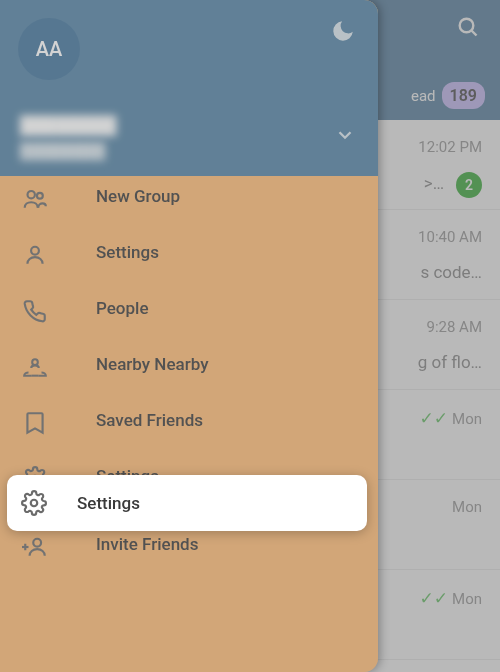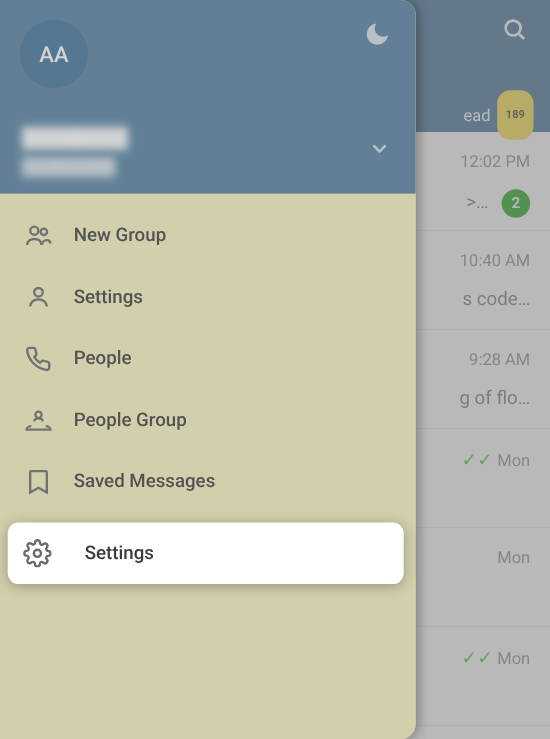--- a/index.html
+++ b/index.html
@@ -1,39 +1,39 @@
 <!DOCTYPE html>
 <html><head>
 <meta charset="utf-8">
 <style>
 *{margin:0;padding:0;box-sizing:border-box;font-family:-apple-system,BlinkMacSystemFont,'Segoe UI',Roboto,sans-serif}
 body{width:500px;height:672px;overflow:hidden;background:#fff;position:relative}
 .bg-chats{position:absolute;top:0;left:0;width:500px;height:672px;background:#fff}
 .bg-header{height:120px;background:#40729a;position:relative}
 .bg-search{position:absolute;top:15px;right:20px;color:#fff}
 .bg-tab{position:absolute;top:82px;right:15px;color:#fff;font-size:15px;display:flex;align-items:center;gap:6px}
-.badge{background:#fde047;color:#333;border-radius:12px;padding:17px 8px;font-size:10px;font-weight:600}
+.badge{background:#c4b5fd;color:#333;border-radius:12px;padding:4px 8px;font-size:16px;font-weight:600}
 .chat-list{background:#fff}
 .chat-item{height:90px;border-bottom:1px solid #e8e8e8;padding:18px 18px 0 18px;position:relative;text-align:right}
 .chat-time{color:#8e8e8e;font-size:15px;display:block;margin-bottom:16px}
 .chat-preview{color:#7a7a7a;font-size:17px}
 .green-badge{display:inline-block;width:26px;height:26px;background:#1da61d;color:#fff;border-radius:50%;text-align:center;line-height:26px;font-size:14px;font-weight:600;margin-left:8px;vertical-align:middle}
 .check{color:#52bf52;font-size:17px;margin-right:4px}
 
 .overlay{position:absolute;top:0;left:0;width:500px;height:672px;background:rgba(128,128,128,0.55);pointer-events:none}
 
-.drawer{position:absolute;top:0;left:0;width:378px;height:672px;background:#fef9c3;box-shadow:2px 0 10px rgba(0,0,0,0.3);border-radius:0 14px 14px 0;overflow:hidden}
+.drawer{position:absolute;top:0;left:0;width:378px;height:672px;background:#fdba74;box-shadow:2px 0 10px rgba(0,0,0,0.3);border-radius:0 14px 14px 0;overflow:hidden}
 .d-header{height:176px;background:#5080a3;position:relative;padding:18px}
 .avatar{width:62px;height:62px;border-radius:50%;background:#40729a;color:#fff;display:flex;align-items:center;justify-content:center;font-size:20px;font-weight:500}
 .night{position:absolute;top:18px;right:22px;color:#d7e3eb}
 .user-name{position:absolute;bottom:40px;left:20px;color:#fff;font-size:17px;font-weight:500;filter:blur(4px)}
 .user-phone{position:absolute;bottom:16px;left:20px;color:#d7e3eb;font-size:15px;filter:blur(4px)}
 .expand{position:absolute;bottom:30px;right:22px;color:#d7e3eb}
 .menu{padding-top:10px}
-.menu-item{display:flex;align-items:center;height:56px;padding:0 0 0 22px;gap:19px;cursor:pointer}
+.menu-item{display:flex;align-items:flex-start;height:56px;padding:0 0 0 22px;gap:48px;cursor:pointer}
 .menu-icon{width:26px;height:26px;display:flex;align-items:center;justify-content:center;color:#6b6b6b;flex-shrink:0}
 .menu-label{color:#3a3a3a;font-size:17px;font-weight:500}
 .sep{height:12px}
 svg{display:block}
 
 .drawer-dim{position:absolute;top:0;left:0;width:378px;height:672px;background:rgba(128,128,128,0.35);pointer-events:none;border-radius:0 14px 14px 0}
 .cutout{position:absolute;top:475px;left:7px;width:360px;height:56px;background:#fff;border-radius:10px;box-shadow:0 2px 12px rgba(0,0,0,0.25);display:flex;align-items:center;padding-left:14px;gap:30px}
 </style>
 </head>
 <body>
@@ -127,40 +127,51 @@
     <div class="menu-item">
       <span class="menu-icon">
           <svg width="26" height="26" viewBox="0 0 24 24" fill="none" stroke="currentColor" stroke-width="1.9">
             <circle cx="12" cy="7.5" r="2.6"></circle>
             <path d="M8.5 13c0-1.5 1.5-2.5 3.5-2.5s3.5 1 3.5 2.5"></path>
             <path d="M6 17c-2 0-4 1.2-4 3h7"></path>
             <path d="M18 17c2 0 4 1.2 4 3h-7"></path>
             <path d="M9 20h6"></path>
           </svg>
         </span>
-      <span class="menu-label">People Group</span>
+      <span class="menu-label">Nearby Nearby</span>
     </div>
     <div class="menu-item">
       <span class="menu-icon">
           <svg width="26" height="26" viewBox="0 0 24 24" fill="none" stroke="currentColor" stroke-width="2">
             <path d="M6 3h12a1 1 0 0 1 1 1v17l-7-4-7 4V4a1 1 0 0 1 1-1z"></path>
           </svg>
         </span>
-      <span class="menu-label">Saved Messages</span>
+      <span class="menu-label">Saved Friends</span>
     </div>
     <div class="menu-item">
       <span class="menu-icon">
           <svg width="26" height="26" viewBox="0 0 24 24" fill="none" stroke="currentColor" stroke-width="2">
             <circle cx="12" cy="12" r="3"></circle>
             <path d="M19.4 15a1.7 1.7 0 0 0 .34 1.87l.06.06a2 2 0 1 1-2.83 2.83l-.06-.06a1.7 1.7 0 0 0-1.87-.34 1.7 1.7 0 0 0-1.03 1.56V21a2 2 0 1 1-4 0v-.09a1.7 1.7 0 0 0-1.11-1.55 1.7 1.7 0 0 0-1.87.34l-.06.06a2 2 0 1 1-2.83-2.83l.06-.06a1.7 1.7 0 0 0 .34-1.87 1.7 1.7 0 0 0-1.56-1.03H3a2 2 0 1 1 0-4h.09a1.7 1.7 0 0 0 1.55-1.11 1.7 1.7 0 0 0-.34-1.87l-.06-.06a2 2 0 1 1 2.83-2.83l.06.06a1.7 1.7 0 0 0 1.87.34h.08A1.7 1.7 0 0 0 10.11 3.1V3a2 2 0 1 1 4 0v.09a1.7 1.7 0 0 0 1.03 1.56 1.7 1.7 0 0 0 1.87-.34l.06-.06a2 2 0 1 1 2.83 2.83l-.06.06a1.7 1.7 0 0 0-.34 1.87v.08a1.7 1.7 0 0 0 1.56 1.03H21a2 2 0 1 1 0 4h-.09a1.7 1.7 0 0 0-1.56 1.03z"></path>
           </svg>
         </span>
       <span class="menu-label">Settings</span>
     </div>
     <div class="sep"></div>
+    <div class="menu-item">
+      <span class="menu-icon">
+          <svg width="26" height="26" viewBox="0 0 24 24" fill="none" stroke="currentColor" stroke-width="2">
+            <circle cx="14" cy="8" r="3.6"></circle>
+            <path d="M7 20c0-3.5 3-6 7-6s7 2.5 7 6"></path>
+            <line x1="3" y1="9" x2="3" y2="15"></line>
+            <line x1="0" y1="12" x2="6" y2="12"></line>
+          </svg>
+        </span>
+      <span class="menu-label">Invite Friends</span>
+    </div>
   </div>
 </div>
 
 <div class="drawer-dim"></div>
 <div class="cutout">
   <span class="menu-icon">
       <svg width="26" height="26" viewBox="0 0 24 24" fill="none" stroke="#6b6b6b" stroke-width="2">
         <circle cx="12" cy="12" r="3"></circle>
         <path d="M19.4 15a1.7 1.7 0 0 0 .34 1.87l.06.06a2 2 0 1 1-2.83 2.83l-.06-.06a1.7 1.7 0 0 0-1.87-.34 1.7 1.7 0 0 0-1.03 1.56V21a2 2 0 1 1-4 0v-.09a1.7 1.7 0 0 0-1.11-1.55 1.7 1.7 0 0 0-1.87.34l-.06.06a2 2 0 1 1-2.83-2.83l.06-.06a1.7 1.7 0 0 0 .34-1.87 1.7 1.7 0 0 0-1.56-1.03H3a2 2 0 1 1 0-4h.09a1.7 1.7 0 0 0 1.55-1.11 1.7 1.7 0 0 0-.34-1.87l-.06-.06a2 2 0 1 1 2.83-2.83l.06.06a1.7 1.7 0 0 0 1.87.34h.08A1.7 1.7 0 0 0 10.11 3.1V3a2 2 0 1 1 4 0v.09a1.7 1.7 0 0 0 1.03 1.56 1.7 1.7 0 0 0 1.87-.34l.06-.06a2 2 0 1 1 2.83 2.83l-.06.06a1.7 1.7 0 0 0-.34 1.87v.08a1.7 1.7 0 0 0 1.56 1.03H21a2 2 0 1 1 0 4h-.09a1.7 1.7 0 0 0-1.56 1.03z"></path>
       </svg>

